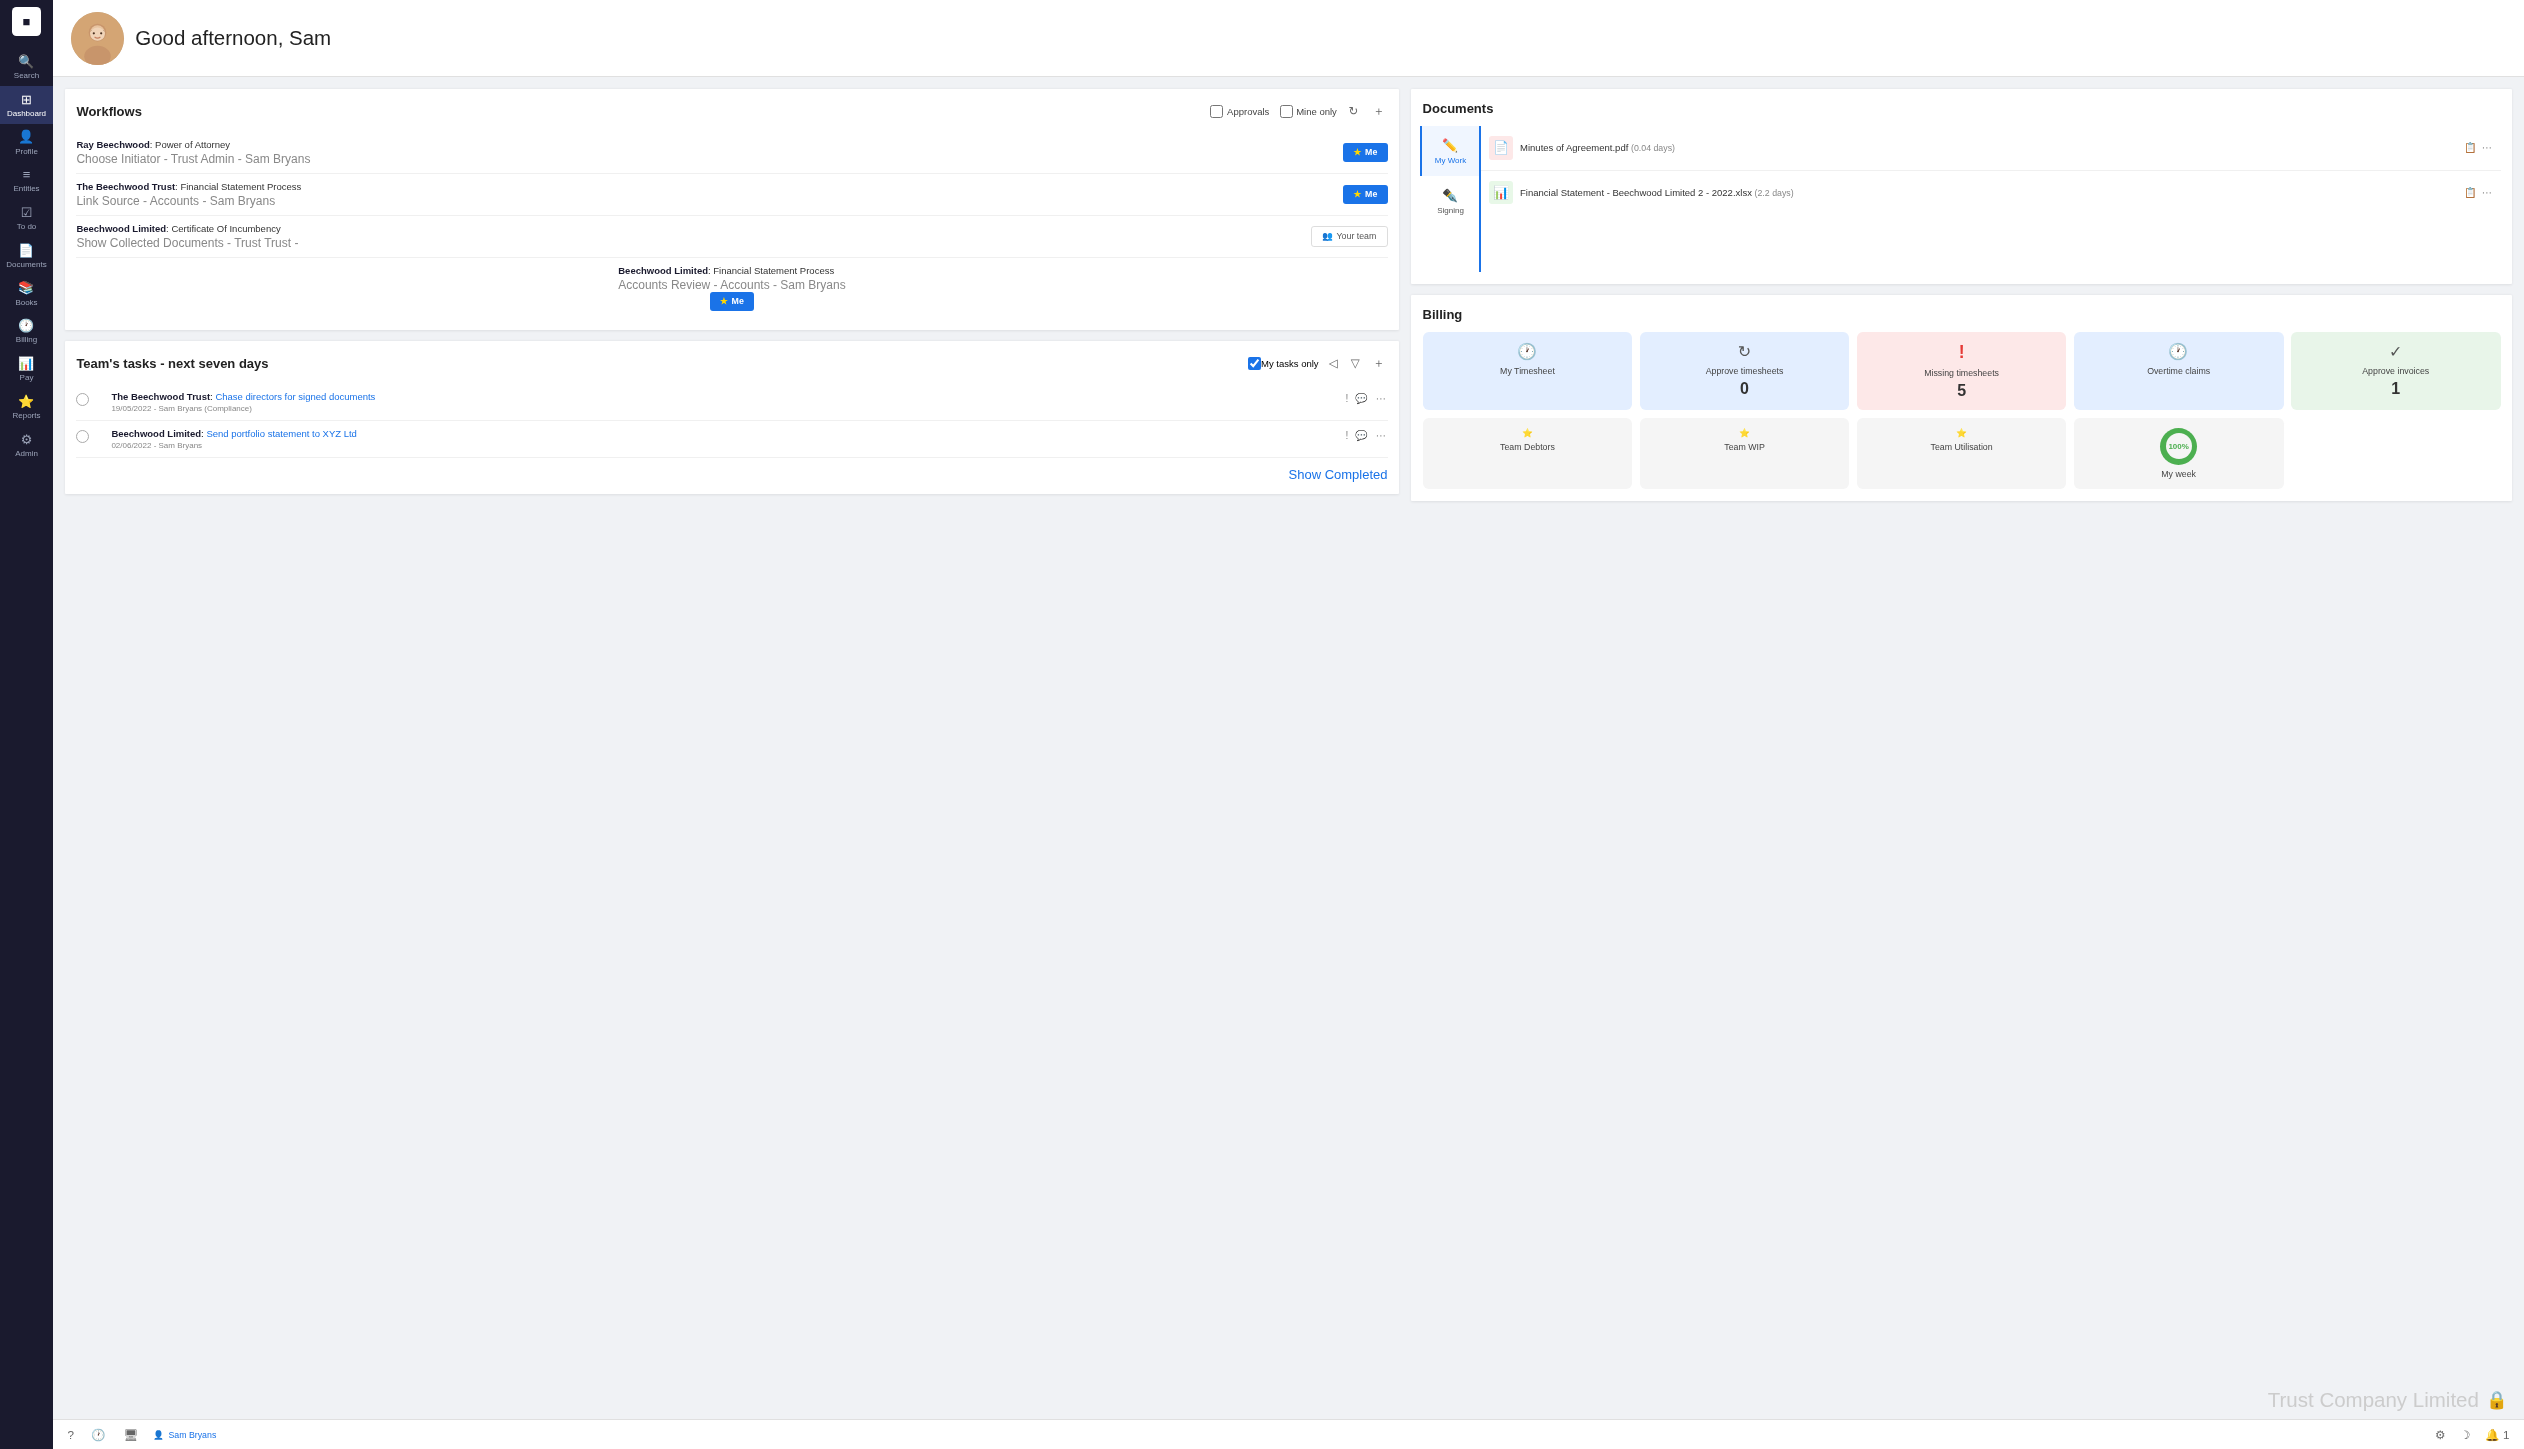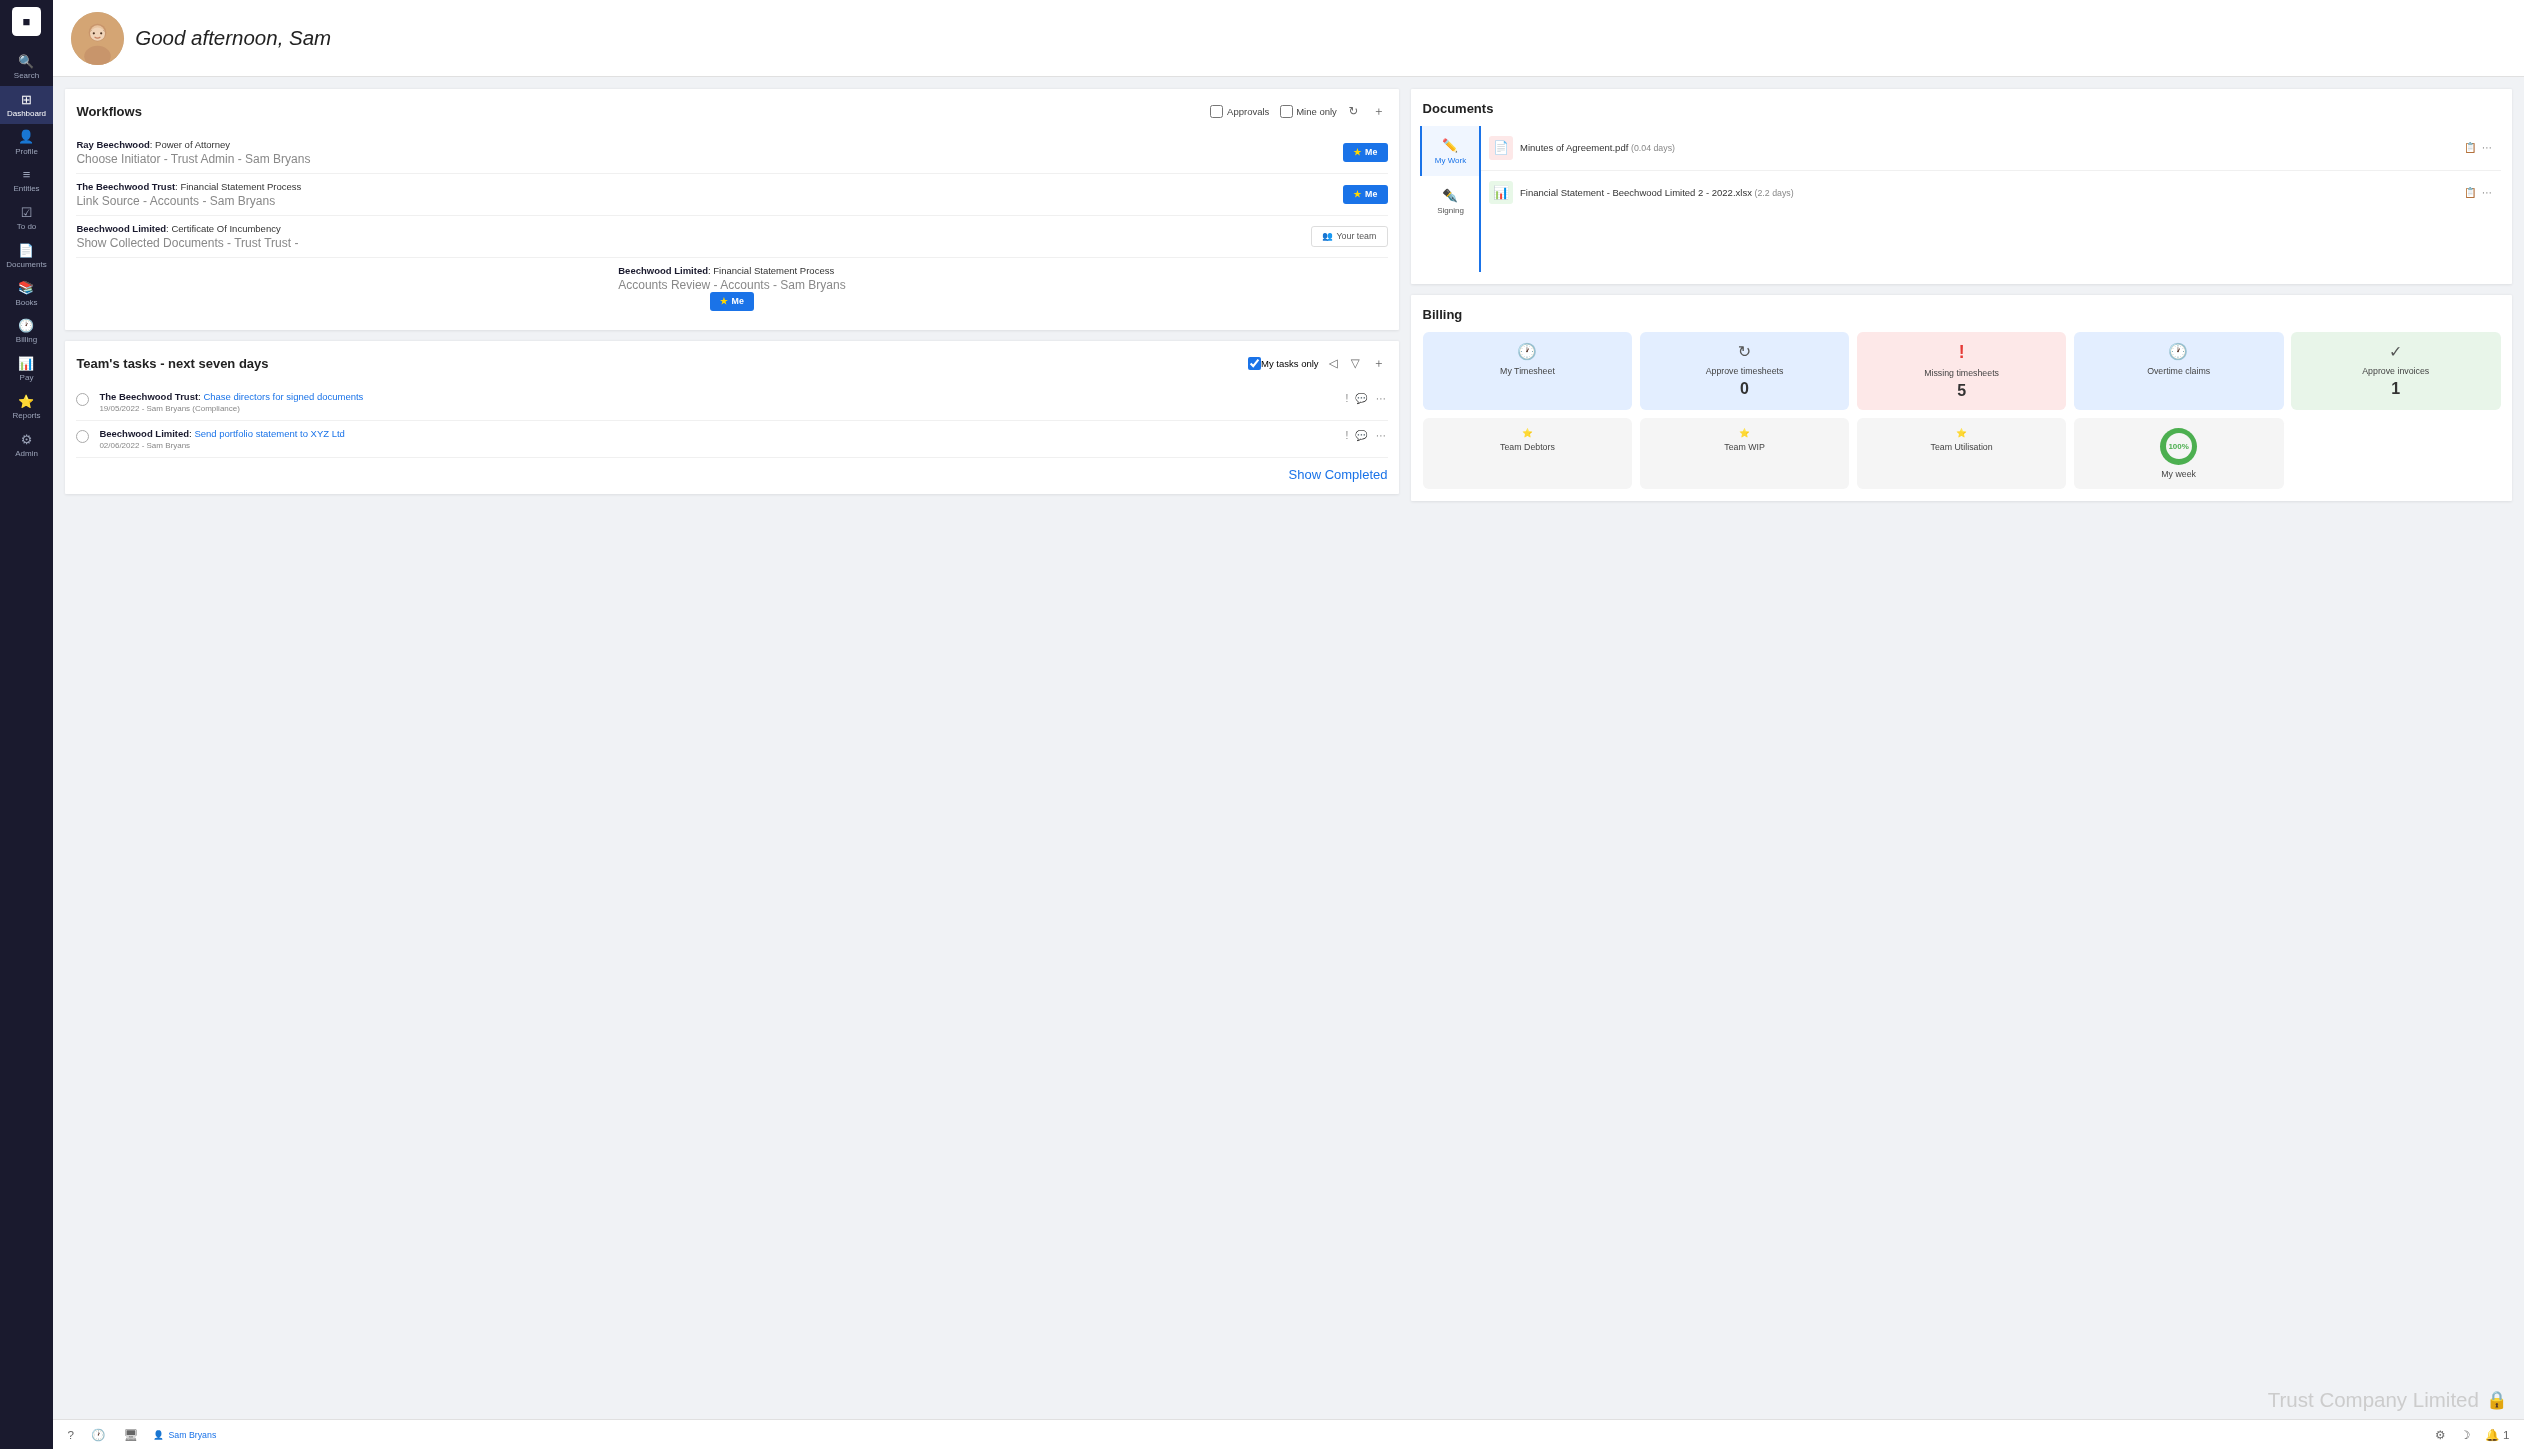--- a/index.html
+++ b/index.html
@@ -52,21 +52,21 @@
       display: flex; align-items: center; gap: 11.7px;
       border-bottom: 0.7px solid #e0e0e0;
     }
     .avatar {
       width: 53px; height: 53px; border-radius: 50%;
       background: #c8a882;
       overflow: hidden; flex-shrink: 0;
       display: flex; align-items: center; justify-content: center;
     }
     .avatar svg { width: 53px; height: 53px; }
-    .greeting { font-size: 20.5px; font-weight: 400; color: #222; font-style: italic; }
+    .greeting { font-size: 20.5px; font-weight: 400; color: #222; }
 
     
     .body-area {
       flex: 1; display: flex; gap: 11.7px; padding: 11.7px; overflow: auto;
     }
 
     
     .left-column { flex: 1; display: flex; flex-direction: column; gap: 11.7px; }
     
     .right-column { width: 45%; display: flex; flex-direction: column; gap: 11.7px; }
@@ -118,21 +118,21 @@
       padding: 4.4px 10.2px; border-radius: 2.9px;
       font-size: 8.8px; font-weight: 500;
       display: flex; align-items: center; gap: 3.7px;
       cursor: pointer; border: 0.7px solid #ddd;
     }
     .star-icon { color: #ffd700; }
 
     
     .tasks-header { display: flex; align-items: center; gap: 7.3px; justify-content: space-between; }
     .task-row {
-      display: flex; align-items: flex-start; gap: 10px;
+      display: flex; align-items: flex-start; gap: 22px;
       padding: 7.3px 0; border-bottom: 0.7px solid #f0f0f0;
     }
     .task-row:last-child { border-bottom: none; }
     .task-checkbox {
       width: 13px; height: 13px; border-radius: 50%;
       border: 1.5px solid #aaa; flex-shrink: 0; margin-top: 1.5px; cursor: pointer;
     }
     .task-info { flex: 1; }
     .task-title { font-size: 9.5px; margin-bottom: 1.5px; }
     .task-title a { color: #1a73e8; text-decoration: none; }

